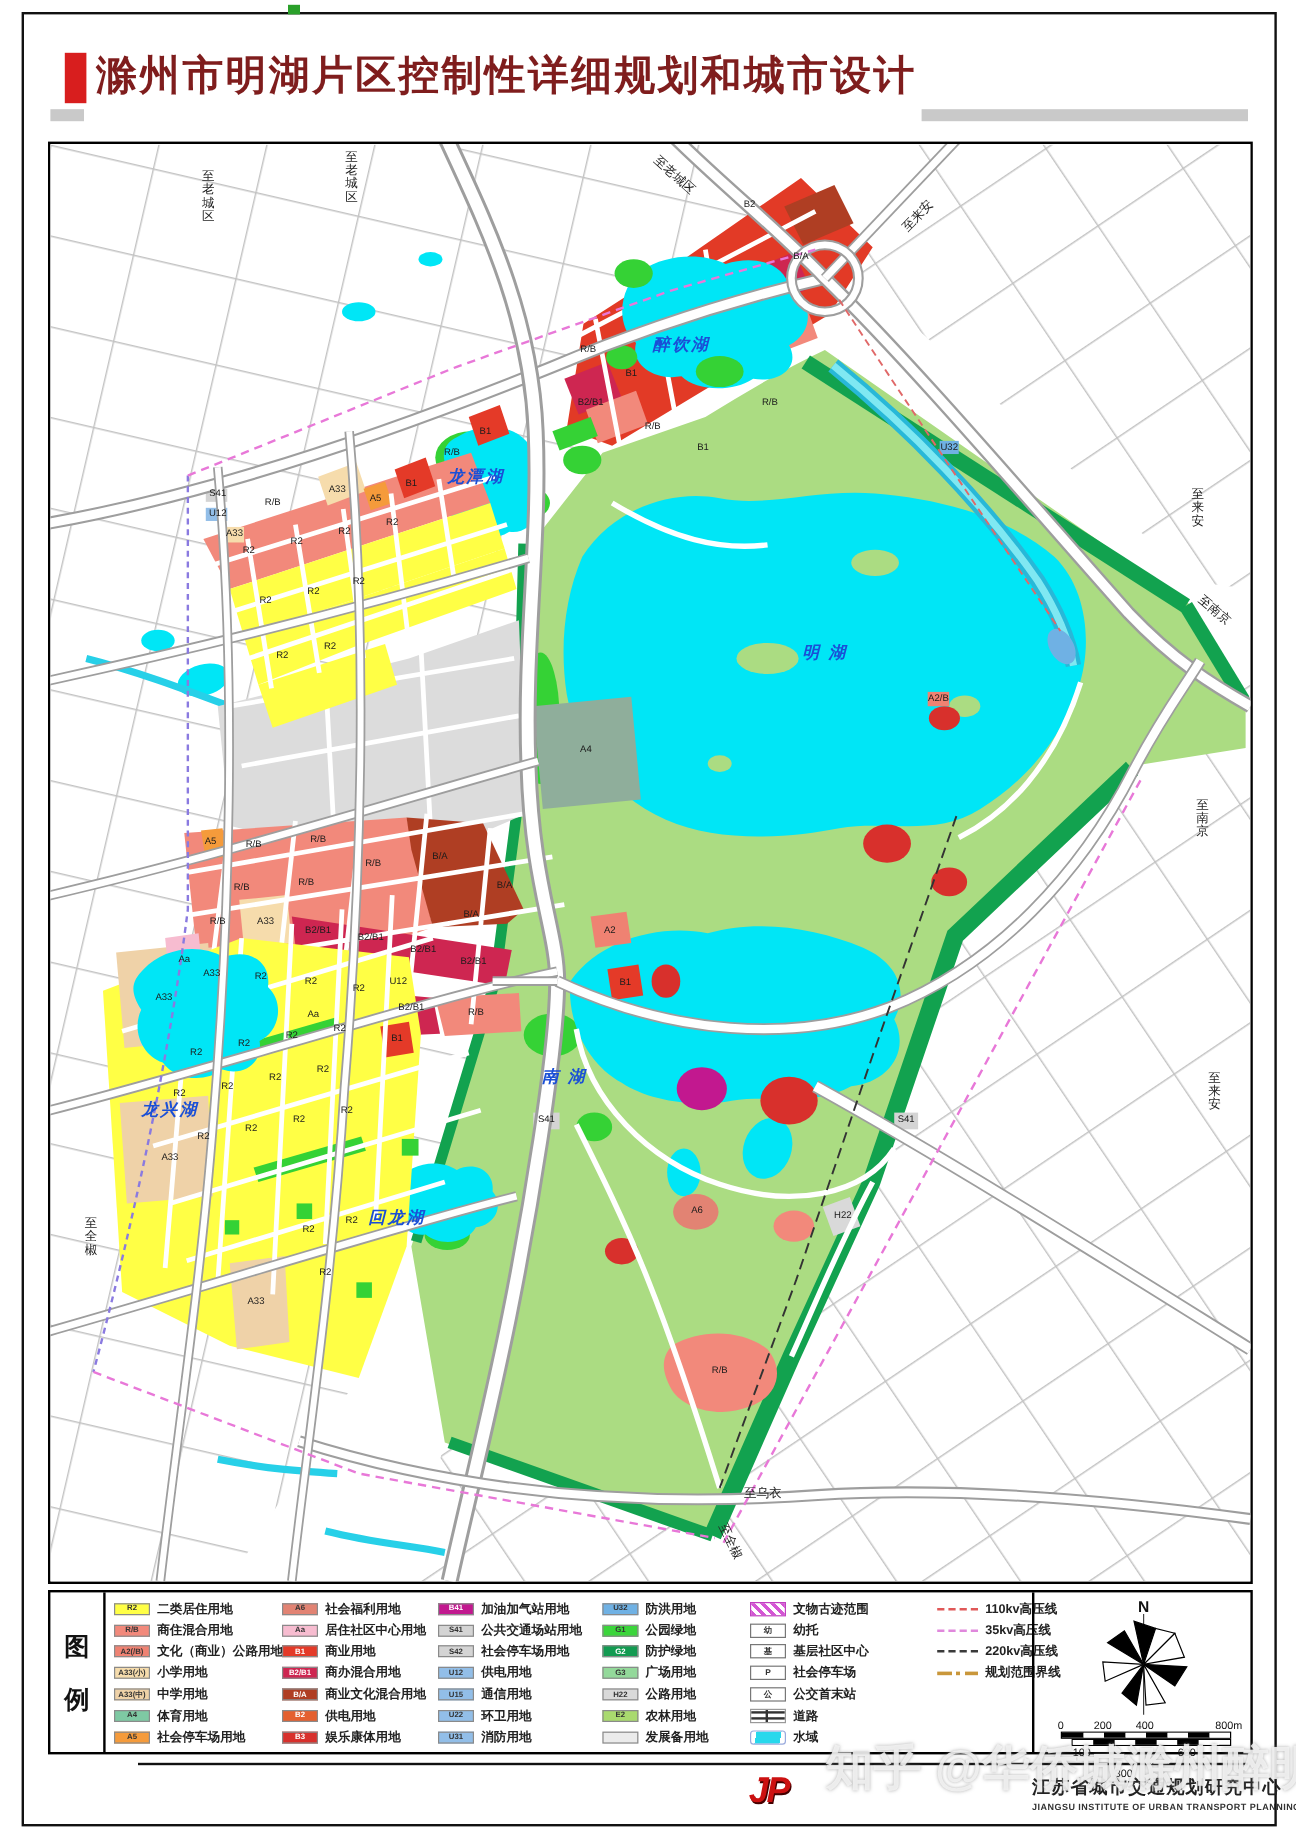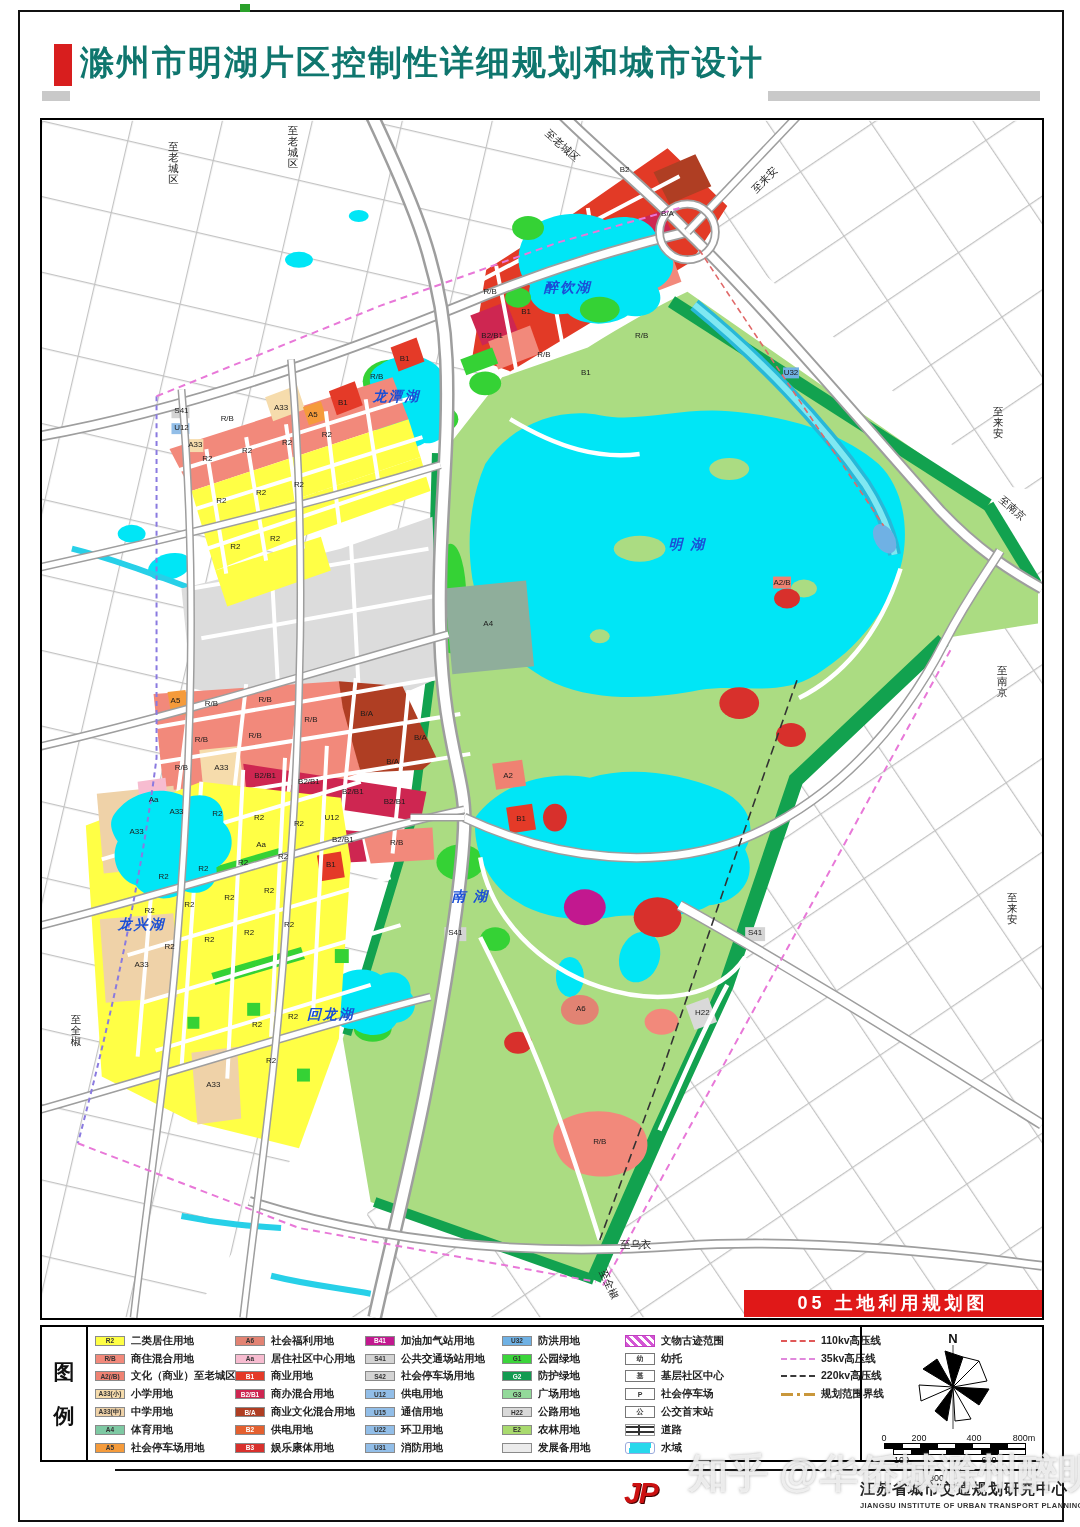--- a/index.html
+++ b/index.html
@@ -3,21 +3,21 @@
 <meta charset="utf-8">
 <style>
   html,body{margin:0;padding:0;background:#fff;}
   .page{position:relative;width:1080px;height:1527px;background:#fff;overflow:hidden;
         font-family:"Liberation Sans",sans-serif;}
   .outer-frame{position:absolute;left:18px;top:10px;width:1042px;height:1508px;
         border:2px solid #111;pointer-events:none;}
   .green-tick{position:absolute;left:240px;top:4px;width:10px;height:8px;background:#2AA02A;}
   
   .title-sq{position:absolute;left:54px;top:44px;width:18px;height:42px;background:#D81E1E;}
-  .title{position:absolute;left:80px;top:40px;font-size:34px;font-weight:bold;color:#0f766e;
+  .title{position:absolute;left:80px;top:40px;font-size:34px;font-weight:bold;color:#7f1d1d;
         letter-spacing:2px;white-space:nowrap;}
   .sub-bar-l{position:absolute;left:42px;top:91px;width:28px;height:10px;background:#C9C9C9;}
   .subtitle{position:absolute;left:76px;top:88px;font-size:13.5px;font-weight:bold;color:#111;
         letter-spacing:.5px;white-space:nowrap;}
   .sub-bar-r{position:absolute;left:768px;top:91px;width:272px;height:10px;background:#C9C9C9;}
   
   .map-frame{position:absolute;left:40px;top:118px;width:1004px;height:1202px;
         border:2px solid #000;box-sizing:border-box;background:#fff;}
   .map-frame svg{display:block;width:100%;height:100%;}
   .banner{position:absolute;left:744px;top:1290px;width:298px;height:27px;background:#E01818;
@@ -409,41 +409,38 @@
           <text x="972" y="392" transform="rotate(40 972 392)">至南京</text>
           <text><tspan x="964" y="556">至</tspan><tspan x="964" y="567">南</tspan><tspan x="964" y="578">京</tspan></text>
           <text><tspan x="974" y="784">至</tspan><tspan x="974" y="795">来</tspan><tspan x="974" y="806">安</tspan></text>
           <text x="596" y="1132">至乌衣</text>
           <text><tspan x="34" y="906">至</tspan><tspan x="34" y="917">全</tspan><tspan x="34" y="928">椒</tspan></text>
           <text x="566" y="1170" transform="rotate(64 566 1170)">至全椒</text>
         </g>
     </svg>
   </div>
 
-  <div class="banner">
-    <span>05 土地利用规划图</span>
-  </div>
 
   <div class="legend">
     <div class="legend-title-cell">
       <span>图</span>
       <span>例</span>
     </div>
     <div id="lg-col-0" class="lg-col" style="left:53px">
         <div class="lg-row">
           <span class="swatch" style="background: rgb(255, 255, 69);">R2</span>
           <span class="lg-label">二类居住用地</span>
         </div>
         <div class="lg-row">
           <span class="swatch" style="background: rgb(242, 137, 123);">R/B</span>
           <span class="lg-label">商住混合用地</span>
         </div>
         <div class="lg-row">
           <span class="swatch" style="background: rgb(239, 130, 114);">A2(/B)</span>
-          <span class="lg-label">文化（商业）至老城区</span>
+          <span class="lg-label">文化（商业）公路用地</span>
         </div>
         <div class="lg-row">
           <span class="swatch" style="background: rgb(246, 220, 172);">A33(小)</span>
           <span class="lg-label">小学用地</span>
         </div>
         <div class="lg-row">
           <span class="swatch" style="background: rgb(239, 210, 168);">A33(中)</span>
           <span class="lg-label">中学用地</span>
         </div>
         <div class="lg-row">
@@ -605,21 +602,21 @@
           <path d="M0,0 L-6,34 L-18,24 Z" fill="#000"></path>
           <path d="M0,0 L-32,14 L-34,-2 Z" fill="#fff"></path>
           <path d="M0,0 L-30,-18 L-16,-28 Z" fill="#000"></path>
           <path d="M0,0 L10,-30 L26,-26 Z" fill="#fff"></path>
         </g>
       </svg>
       <div class="scalebar">
         <div id="sb-top-labels">
             <span class="sb-lab" style="left: 0px; top: 0px;">0</span>
             <span class="sb-lab" style="left: 35px; top: 0px;">200</span>
-            <span class="sb-lab" style="left: 70px; top: 0px; margin-left: 20px;">400</span>
+            <span class="sb-lab" style="left: 70px; top: 0px;">400</span>
             <span class="sb-lab" style="left: 140px; top: 0px;">800m</span>
           </div>
         <div class="sb-row" style="top:10px" id="sb-row1">
             <i style="background: rgb(0, 0, 0);"></i>
             <i style="background: rgb(255, 255, 255);"></i>
             <i style="background: rgb(0, 0, 0);"></i>
             <i style="background: rgb(255, 255, 255);"></i>
             <i style="background: rgb(0, 0, 0);"></i>
             <i style="background: rgb(255, 255, 255);"></i>
             <i style="background: rgb(0, 0, 0);"></i>

